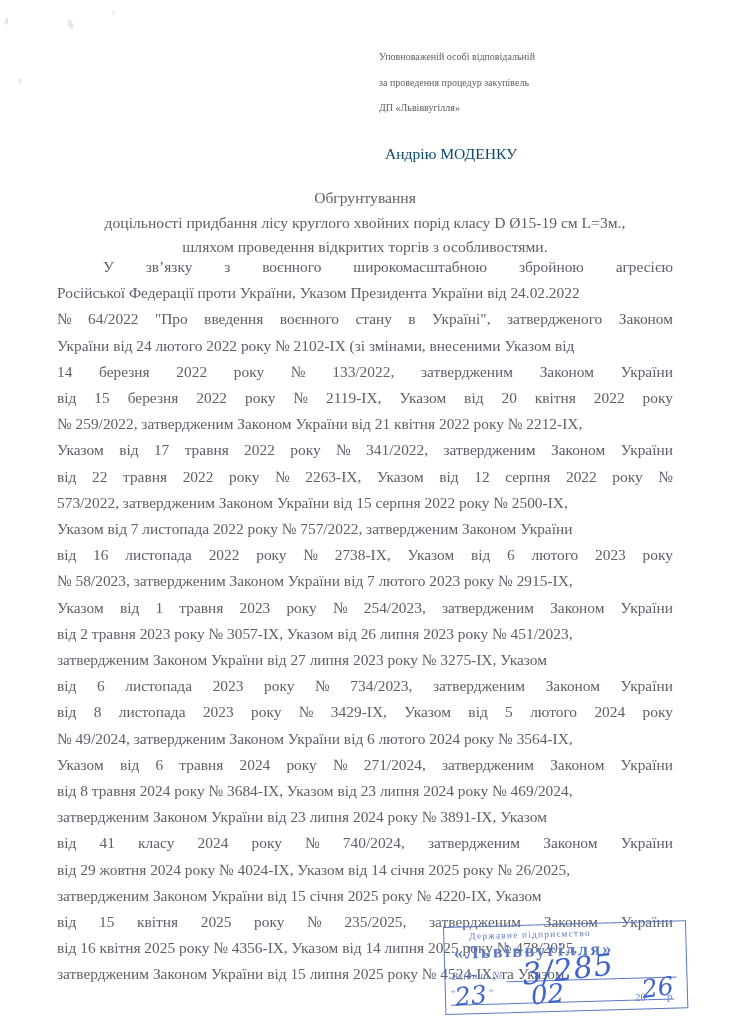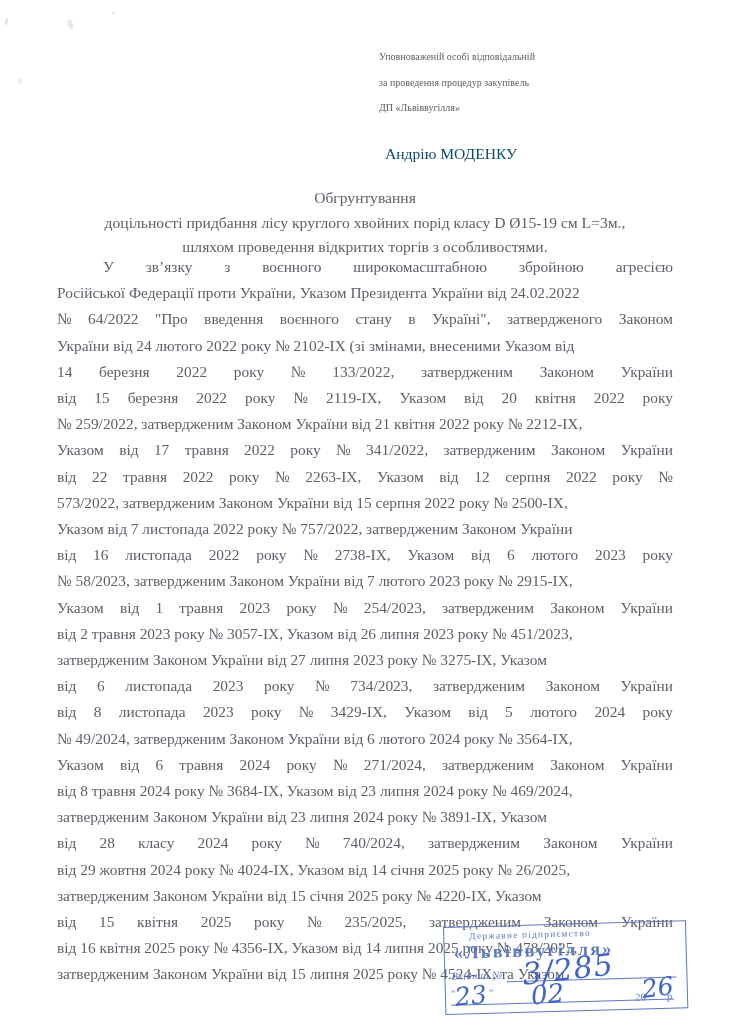--- a/index.html
+++ b/index.html
@@ -370,21 +370,21 @@
         <span>№</span>
         <span>271/2024,</span>
         <span>затвердженим</span>
         <span>Законом</span>
         <span>України</span>
       </div>
       <div class="bl">від 8 травня 2024 року № 3684-IX, Указом від 23 липня 2024 року № 469/2024,</div>
       <div class="bl">затвердженим Законом України від 23 липня 2024 року № 3891-IX, Указом</div>
       <div class="bl j">
         <span>від</span>
-        <span>28</span>
+        <span>41</span>
         <span>класу</span>
         <span>2024</span>
         <span>року</span>
         <span>№</span>
         <span>740/2024,</span>
         <span>затвердженим</span>
         <span>Законом</span>
         <span>України</span>
       </div>
       <div class="bl">від 29 жовтня 2024 року № 4024-IX, Указом від 14 січня 2025 року № 26/2025,</div>

